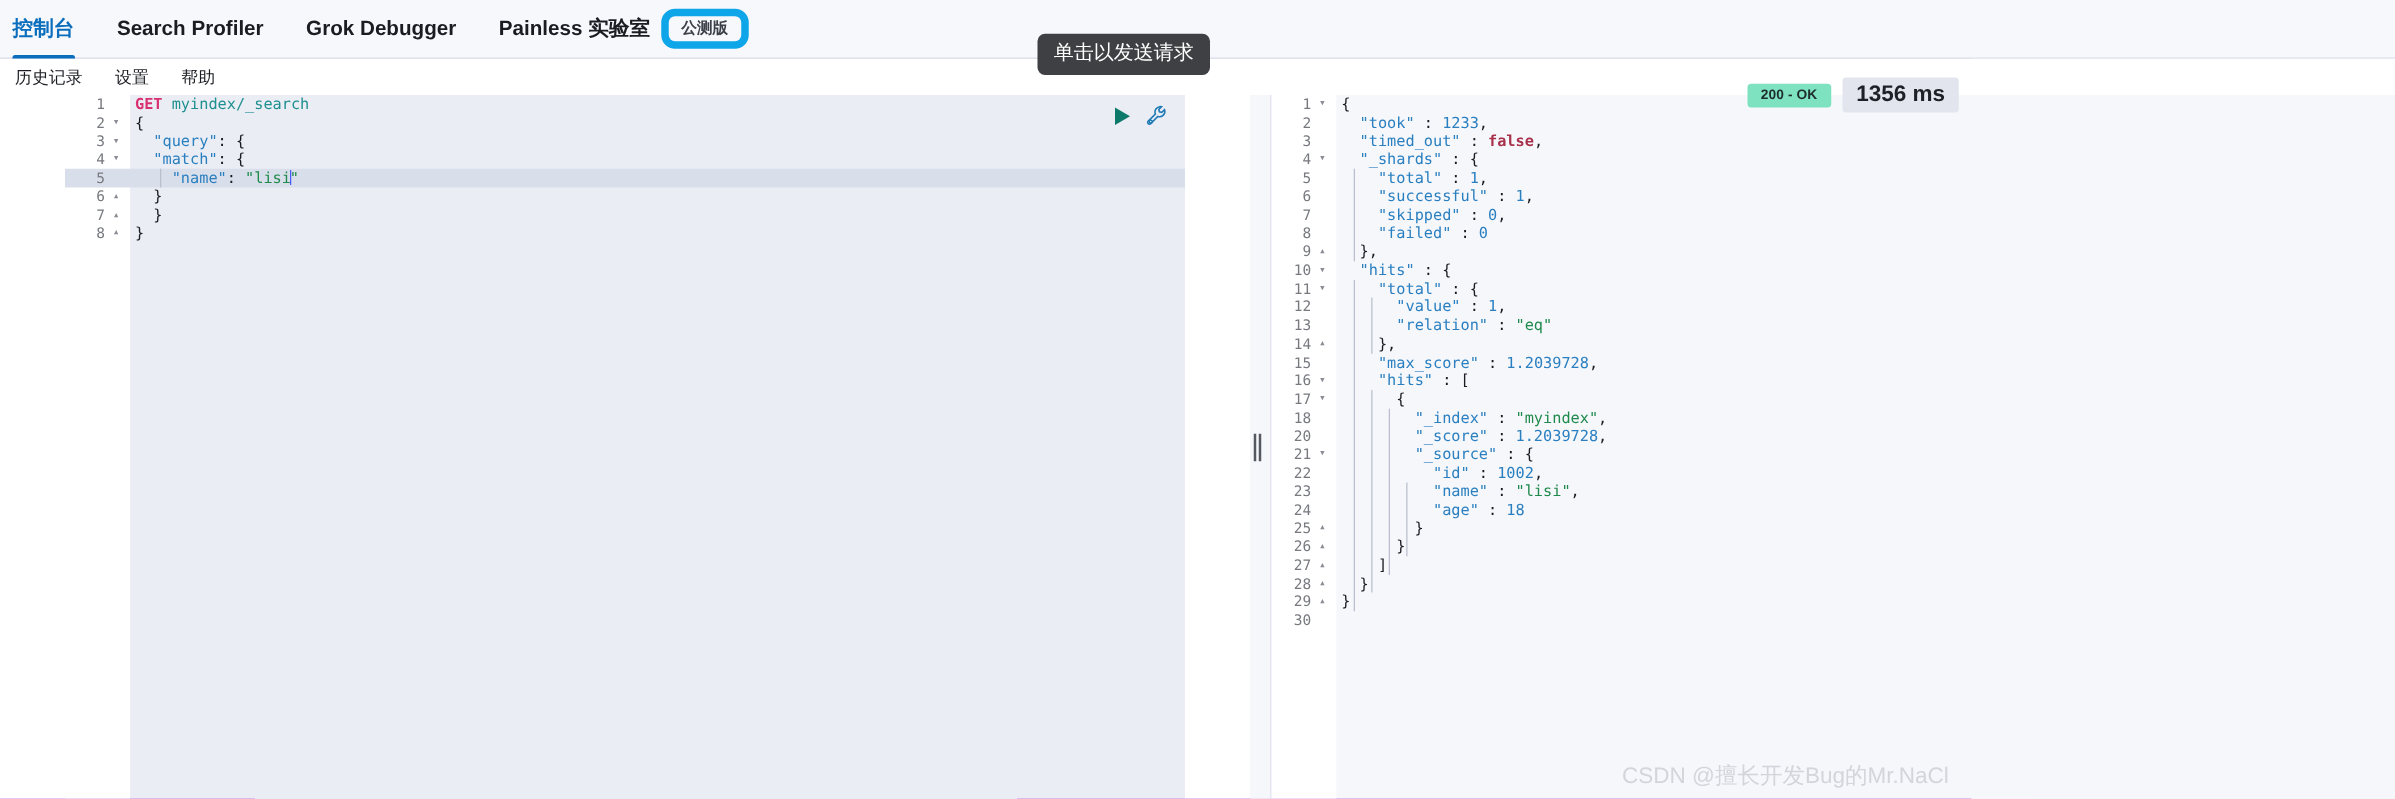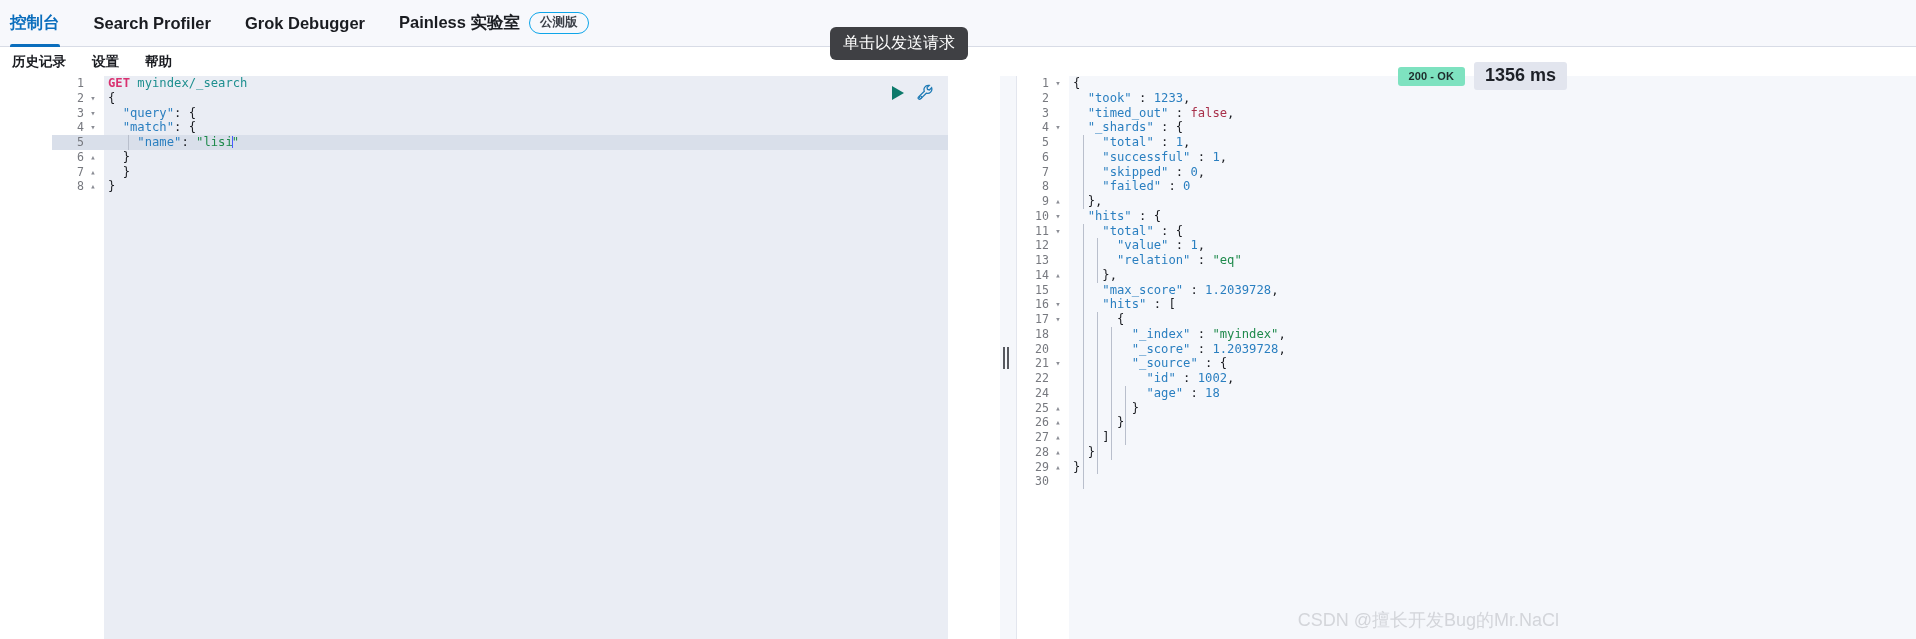--- a/index.html
+++ b/index.html
@@ -28,36 +28,36 @@
   }
   .topbar-tab.first { margin-left: 10px; }
   .topbar-tab.active { color: #0b6ebd; }
   .topbar-tab.active::after {
     content: ""; position: absolute; left: 0; right: 0; bottom: 0;
     height: 3px; background: #0b6ebd; border-radius: 2px 2px 0 0;
   }
   .tab-gap { width: 34px; height: 1px; }
   .beta-badge {
     margin-left: 9px;
-    border: 1px solid #0ea5e9;
+    border: 6px solid #0ea5e9;
     border-radius: 11px;
     padding: 2px 10px 3px 10px;
     font-size: 12.5px; font-weight: bold; color: #3c4049;
     background: #f7f8fc;
     line-height: 1.2;
   }
 
   
   .submenu {
     position: absolute; top: 47px; left: 0; width: 1916px; height: 29px;
     background: #fff;
     display: flex; align-items: center;
   }
   .submenu-item {
-    font-size: 13.5px; font-weight: bold; color: #1a1c21;
+    font-size: 13.5px; font-weight: normal; color: #1a1c21;
     margin-left: 13px; margin-right: 13px;
     white-space: nowrap;
   }
   .submenu-item.first { margin-left: 12px; }
 
   
   .status-wrap {
     position: absolute; top: 62px; right: 10px;
     display: flex; align-items: center; gap: 9px;
     z-index: 6;
@@ -130,21 +130,21 @@
   }
   .line .code { position: absolute; left: 52px; padding-left: 4px; }
   .line.active { background: #d9dfea; }
 
   
   .t-method { color: #d9316f; font-weight: bold; }
   .t-url    { color: #1e8f8f; }
   .t-key    { color: #2a7fc0; }
   .t-str    { color: #1f8a4c; }
   .t-num    { color: #2a7fc0; }
-  .t-bool   { color: #a8304a; }
+  .t-bool   { color: #a8304a; font-weight: bold; }
 
   .caret {
     display: inline-block; width: 1px; height: 12px;
     background: #4a5cff; vertical-align: -2px;
     margin: 0 -1px;
   }
   .indent-guide {
     position: absolute; top: 0; bottom: 0; width: 1px;
     background: #b9bfcc;
   }
@@ -278,20 +278,21 @@
             <div class="line"><span class="ln">12</span><span class="code">      <span class="t-key">"value"</span> : <span class="t-num">1</span>,</span></div>
             <div class="line"><span class="ln">13</span><span class="code">      <span class="t-key">"relation"</span> : <span class="t-str">"eq"</span></span></div>
             <div class="line"><span class="ln">14</span><span class="fold">▴</span><span class="code">    },</span></div>
             <div class="line"><span class="ln">15</span><span class="code">    <span class="t-key">"max_score"</span> : <span class="t-num">1.2039728</span>,</span></div>
             <div class="line"><span class="ln">16</span><span class="fold">▾</span><span class="code">    <span class="t-key">"hits"</span> : [</span></div>
             <div class="line"><span class="ln">17</span><span class="fold">▾</span><span class="code">      {</span></div>
             <div class="line"><span class="ln">18</span><span class="code">        <span class="t-key">"_index"</span> : <span class="t-str">"myindex"</span>,</span></div>
             <div class="line"><span class="ln">20</span><span class="code">        <span class="t-key">"_score"</span> : <span class="t-num">1.2039728</span>,</span></div>
             <div class="line"><span class="ln">21</span><span class="fold">▾</span><span class="code">        <span class="t-key">"_source"</span> : {</span></div>
             <div class="line"><span class="ln">22</span><span class="code">          <span class="t-key">"id"</span> : <span class="t-num">1002</span>,</span></div>
+            <div class="line"><span class="ln">23</span><span class="code">          <span class="t-key">"name"</span> : <span class="t-str">"lisi"</span>,</span></div>
             <div class="line"><span class="ln">24</span><span class="code">          <span class="t-key">"age"</span> : <span class="t-num">18</span></span></div>
             <div class="line"><span class="ln">25</span><span class="fold">▴</span><span class="code">        }</span></div>
             <div class="line"><span class="ln">26</span><span class="fold">▴</span><span class="code">      }</span></div>
             <div class="line"><span class="ln">27</span><span class="fold">▴</span><span class="code">    ]</span></div>
             <div class="line"><span class="ln">28</span><span class="fold">▴</span><span class="code">  }</span></div>
             <div class="line"><span class="ln">29</span><span class="fold">▴</span><span class="code">}</span></div>
             <div class="line"><span class="ln">30</span><span class="code"></span></div>
           </div>
       <div class="indent-guide" style="left: 66px; top: 59px; height: 73.75px; bottom: auto;"></div>
           <div class="indent-guide" style="left: 66px; top: 147.5px; height: 265.5px; bottom: auto;"></div>

